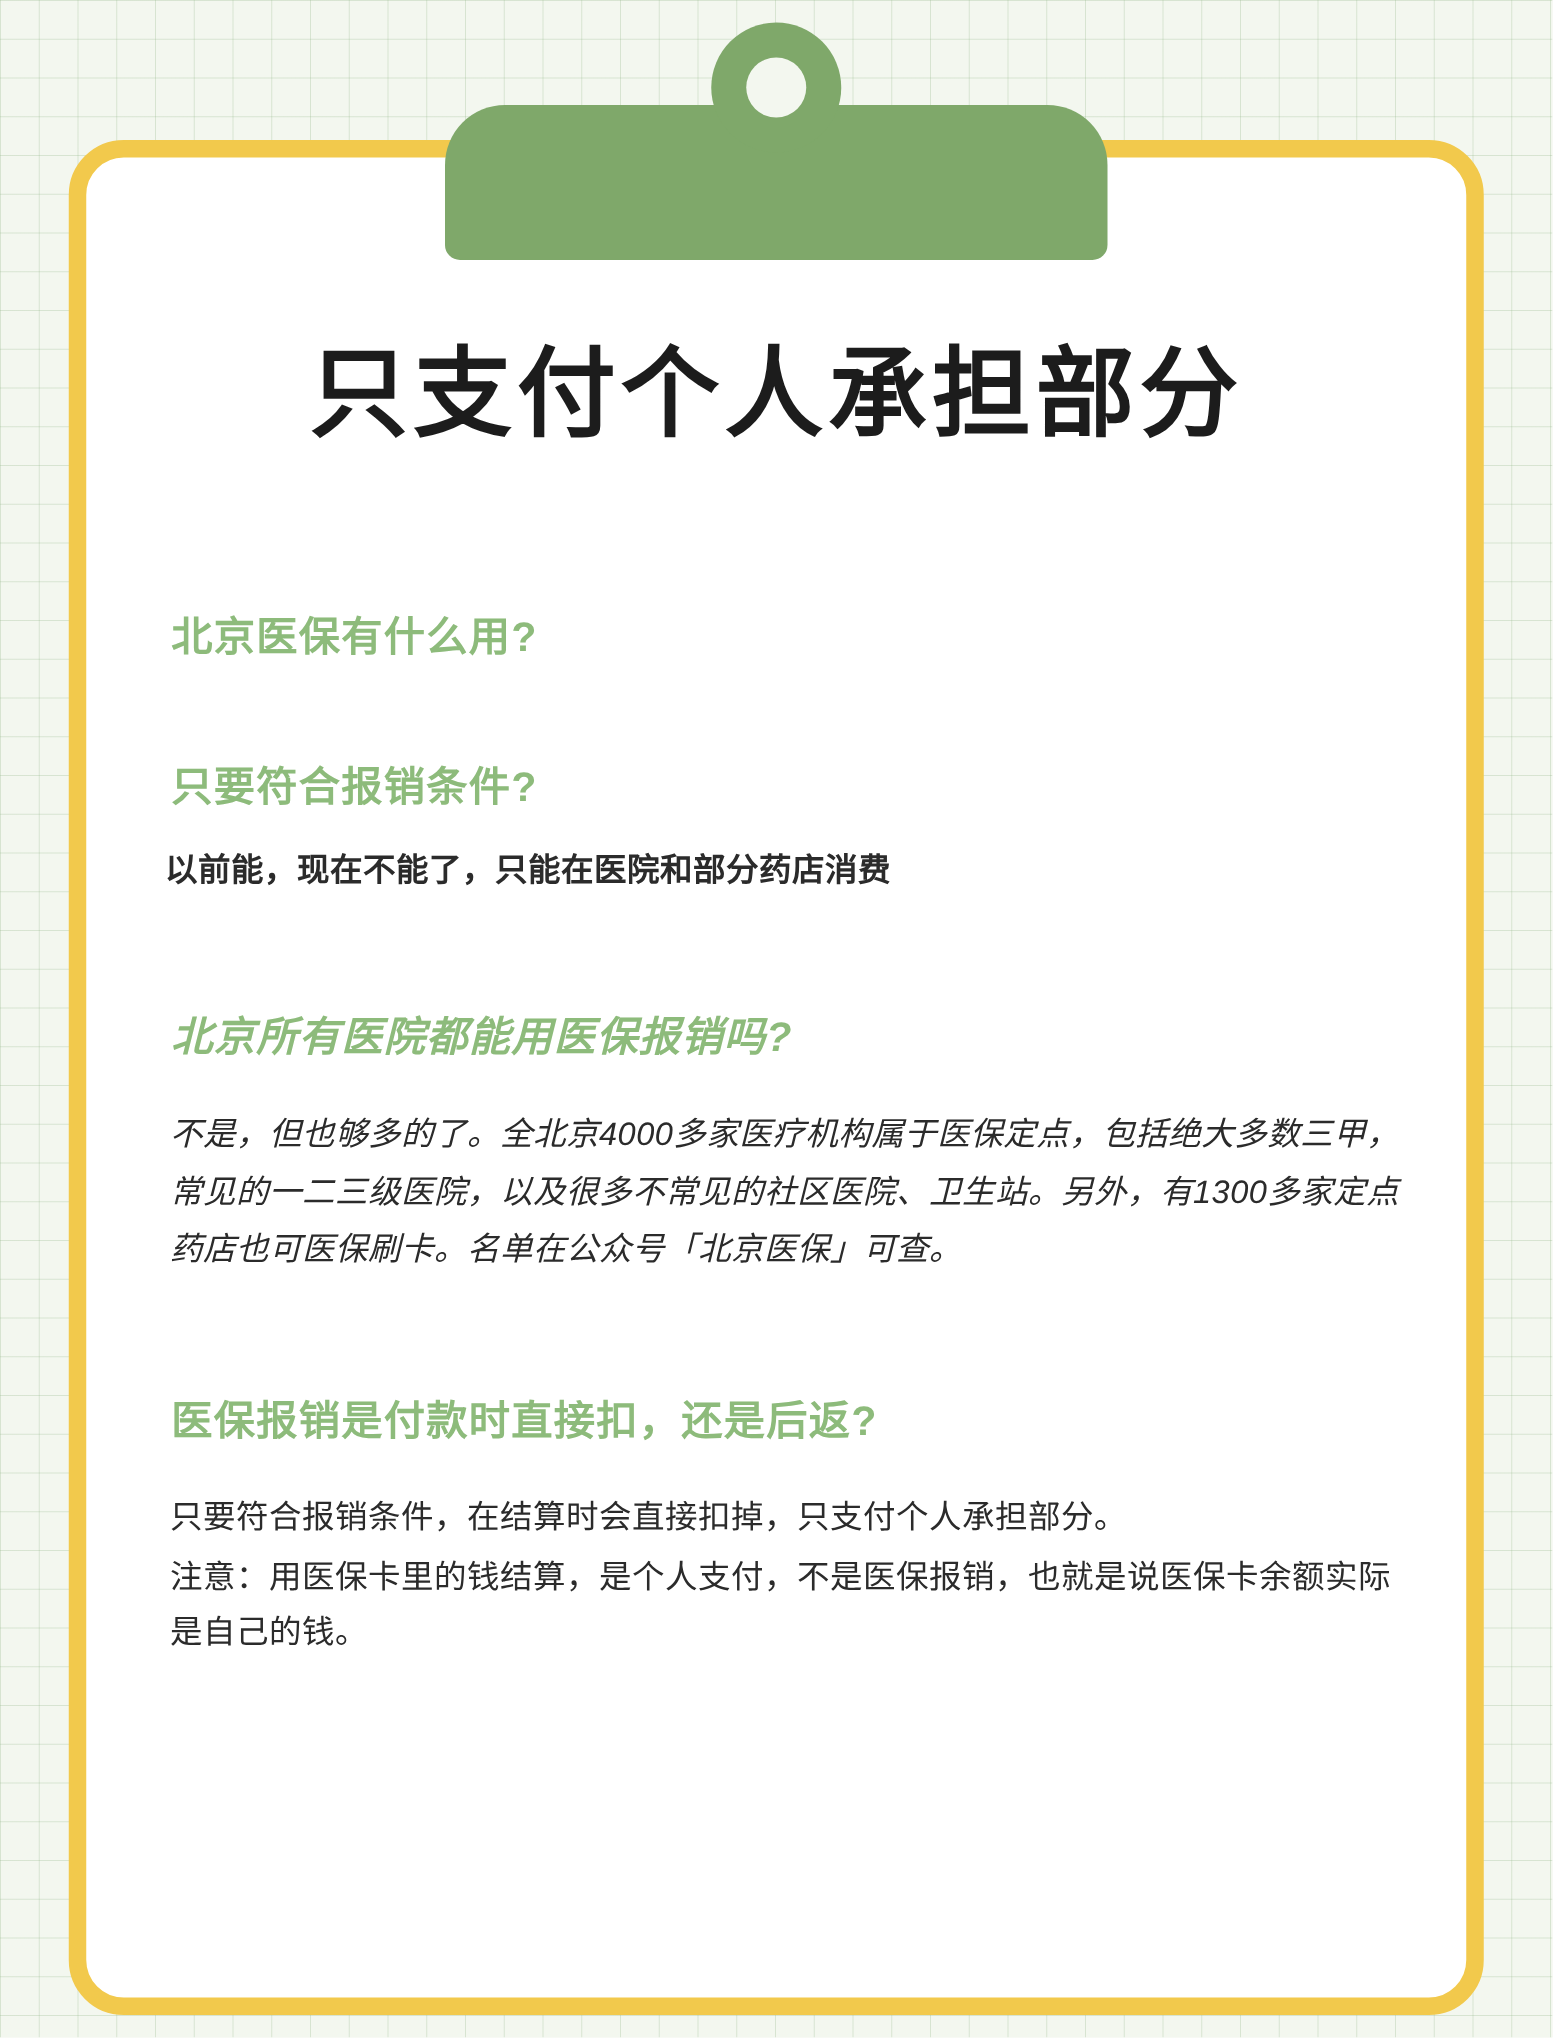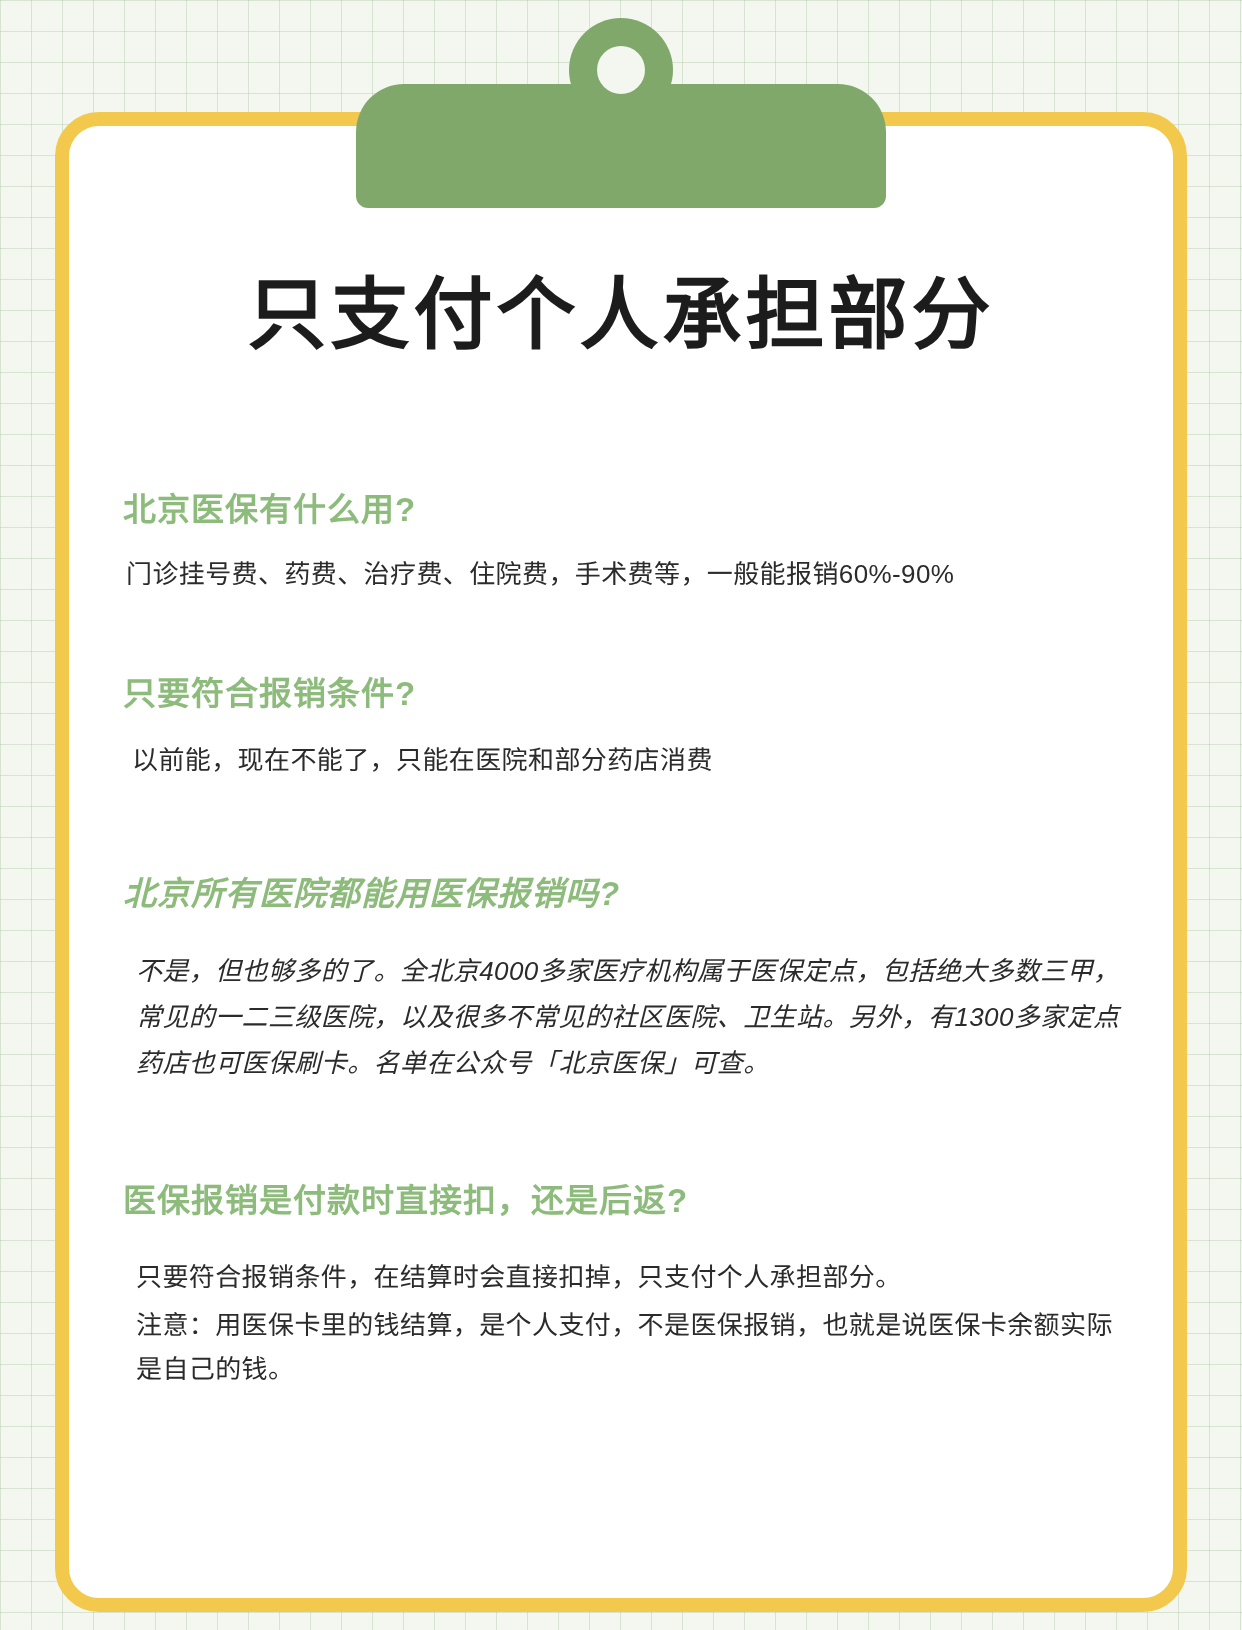--- a/index.html
+++ b/index.html
@@ -112,36 +112,36 @@
     list-style: none;
   }
   .qa {
     padding: 0 0 0 0;
   }
   .qa-q {
     color: #8dbb7b;
     font-weight: 700;
     font-size: 33px;
     letter-spacing: 1px;
-    margin: 1px;
+    margin: 15px;
   }
   .qa-a {
     color: #2b2b2b;
     font-size: 26px;
     line-height: 1.62;
     margin: 0;
     letter-spacing: 0.4px;
   }
 
   
   #qa0 { margin-top: 118px; }
   #qa0 .qa-a { margin-top: 22px; padding-left: 4px; }
 
   #qa1 { margin-top: 72px; }
-  #qa1 .qa-a { margin-top: 24px; padding-left: 10px; }
+  #qa1 .qa-a { margin-top: 24px; padding-left: 10px; font-weight: bold; }
 
   #qa2 { margin-top: 86px; font-style: italic; }
   #qa2 .qa-a { margin-top: 34px; padding-left: 14px; line-height: 1.76; }
 
   #qa3 { margin-top: 88px; }
   #qa3 .qa-a { margin-top: 34px; padding-left: 14px; line-height: 1.68; }
   #qa3 .qa-a2 { margin-top: 4px; padding-left: 14px; line-height: 1.68; }
 </style>
 </head>
 <body>
@@ -158,21 +158,20 @@
 <div class="board"></div>
 
 <div class="page">
 
   <h1 class="title">只支付个人承担部分</h1>
 
   <div class="qa-list">
 
     <div class="qa" id="qa0">
       <p class="qa-q">北京医保有什么用?</p>
-      <p class="qa-a">门诊挂号费、药费、治疗费、住院费，手术费等，一般能报销60%-90%</p>
     </div>
 
     <div class="qa" id="qa1">
       <p class="qa-q">只要符合报销条件?</p>
       <p class="qa-a">以前能，现在不能了，只能在医院和部分药店消费</p>
     </div>
 
     <div class="qa" id="qa2">
       <p class="qa-q">北京所有医院都能用医保报销吗?</p>
       <p class="qa-a">不是，但也够多的了。全北京4000多家医疗机构属于医保定点，包括绝大多数三甲，常见的一二三级医院，以及很多不常见的社区医院、卫生站。另外，有1300多家定点药店也可医保刷卡。名单在公众号「北京医保」可查。</p>

